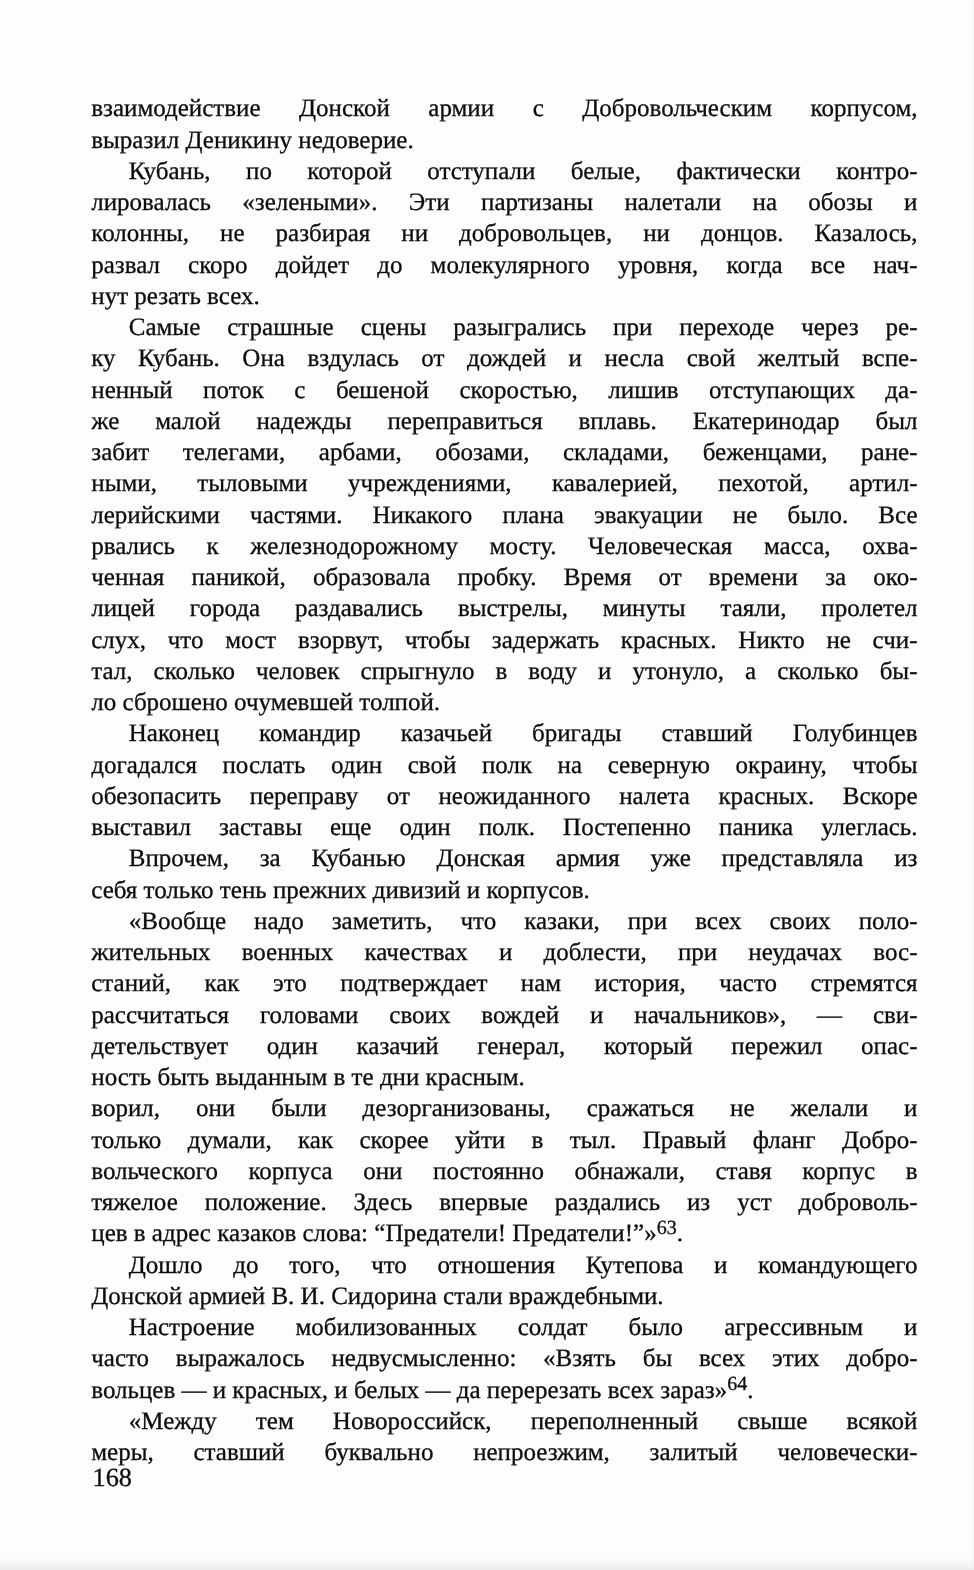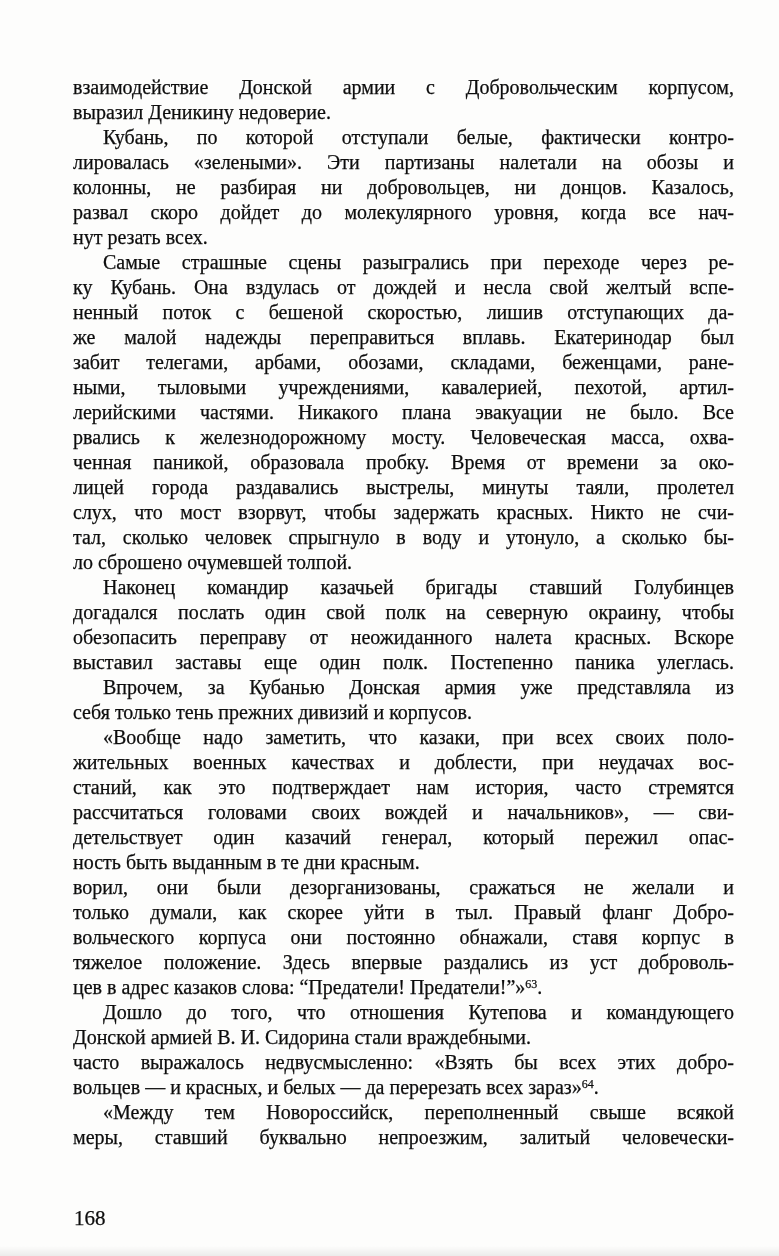--- a/index.html
+++ b/index.html
@@ -45,32 +45,31 @@
   .line.j::after {
     content: "";
     display: inline-block;
     width: 100%;
     height: 0;
     vertical-align: top;
   }
   .line.last { text-align: left; }
   .line.ind  { text-indent: 30px; }
   sup {
-    font-size: 12px;
+    font-size: 16px;
     line-height: 0;
     vertical-align: 6px;
     letter-spacing: 0;
   }
   .page-number {
     position: absolute;
     left: 74px;
     top: 1170px;
     font-size: 21px;
     line-height: 25px;
-    margin-top: 36px;
     -webkit-text-stroke: 0.25px;
   }
 </style>
 </head>
 <body>
 
 <div class="page">
   <div class="text-block" id="text-block">
       <div class="line j">взаимодействие Донской армии с Добровольческим корпусом,</div>
       <div class="line last">выразил Деникину недоверие.</div>
@@ -104,19 +103,20 @@
       <div class="line j">рассчитаться головами своих вождей и начальников», — сви-</div>
       <div class="line j">детельствует один казачий генерал, который пережил опас-</div>
       <div class="line last">ность быть выданным в те дни красным.</div>
       <div class="line j">ворил, они были дезорганизованы, сражаться не желали и</div>
       <div class="line j">только думали, как скорее уйти в тыл. Правый фланг Добро-</div>
       <div class="line j">вольческого корпуса они постоянно обнажали, ставя корпус в</div>
       <div class="line j">тяжелое положение. Здесь впервые раздались из уст доброволь-</div>
       <div class="line last">цев в адрес казаков слова: “Предатели! Предатели!”»<sup>63</sup>.</div>
       <div class="line j ind">Дошло до того, что отношения Кутепова и командующего</div>
       <div class="line last">Донской армией В. И. Сидорина стали враждебными.</div>
+      <div class="line j ind">Настроение мобилизованных солдат было агрессивным и</div>
       <div class="line j">часто выражалось недвусмысленно: «Взять бы всех этих добро-</div>
       <div class="line last">вольцев — и красных, и белых — да перерезать всех зараз»<sup>64</sup>.</div>
       <div class="line j ind">«Между тем Новороссийск, переполненный свыше всякой</div>
       <div class="line j">меры, ставший буквально непроезжим, залитый человечески-</div>
     </div>
   <div class="page-number">168</div>
 </div>
 
 </body></html>

